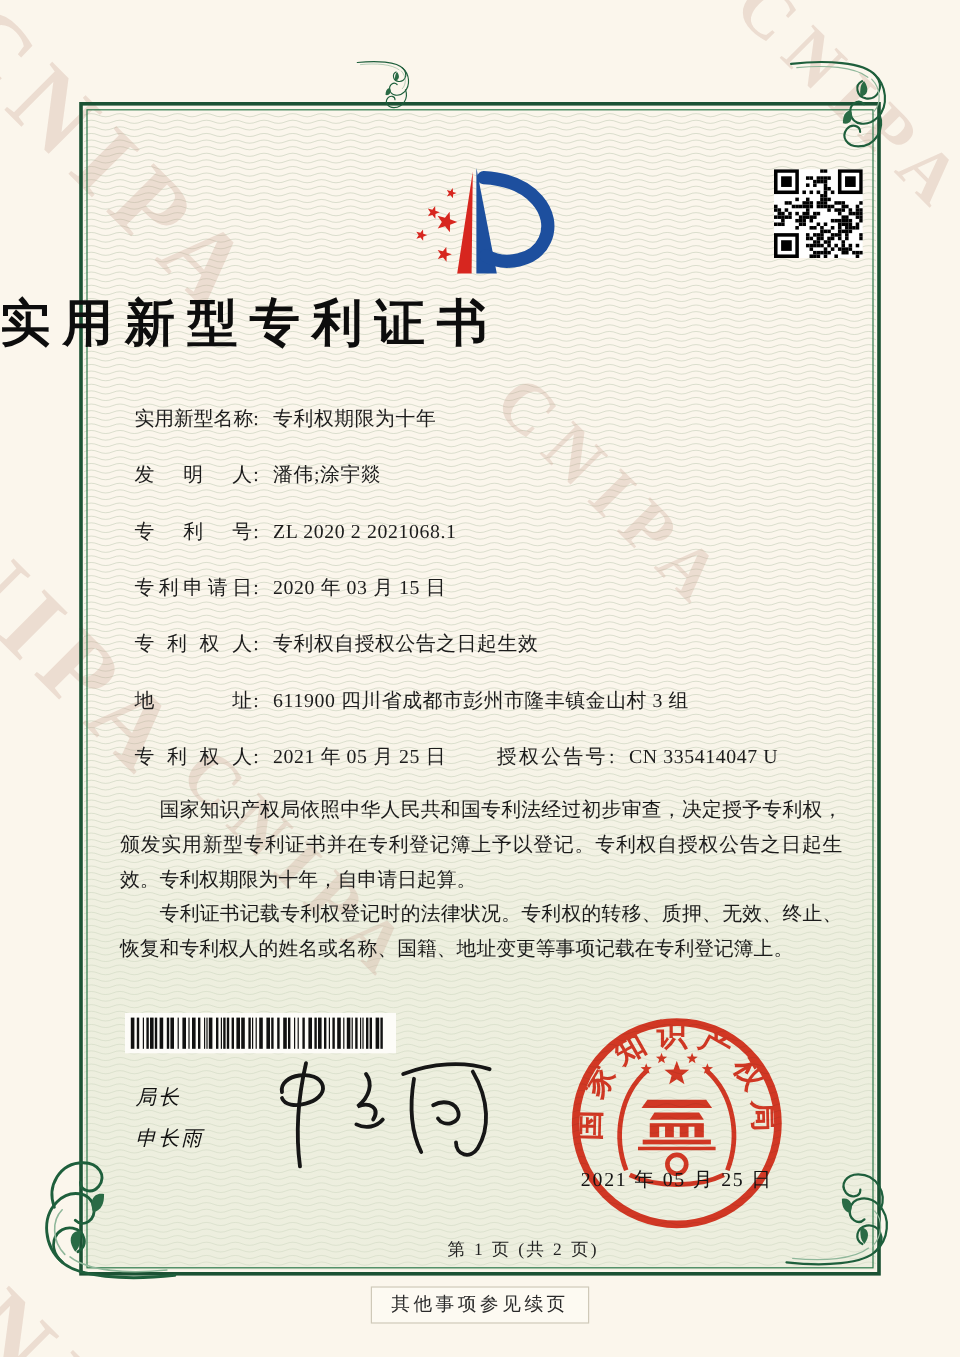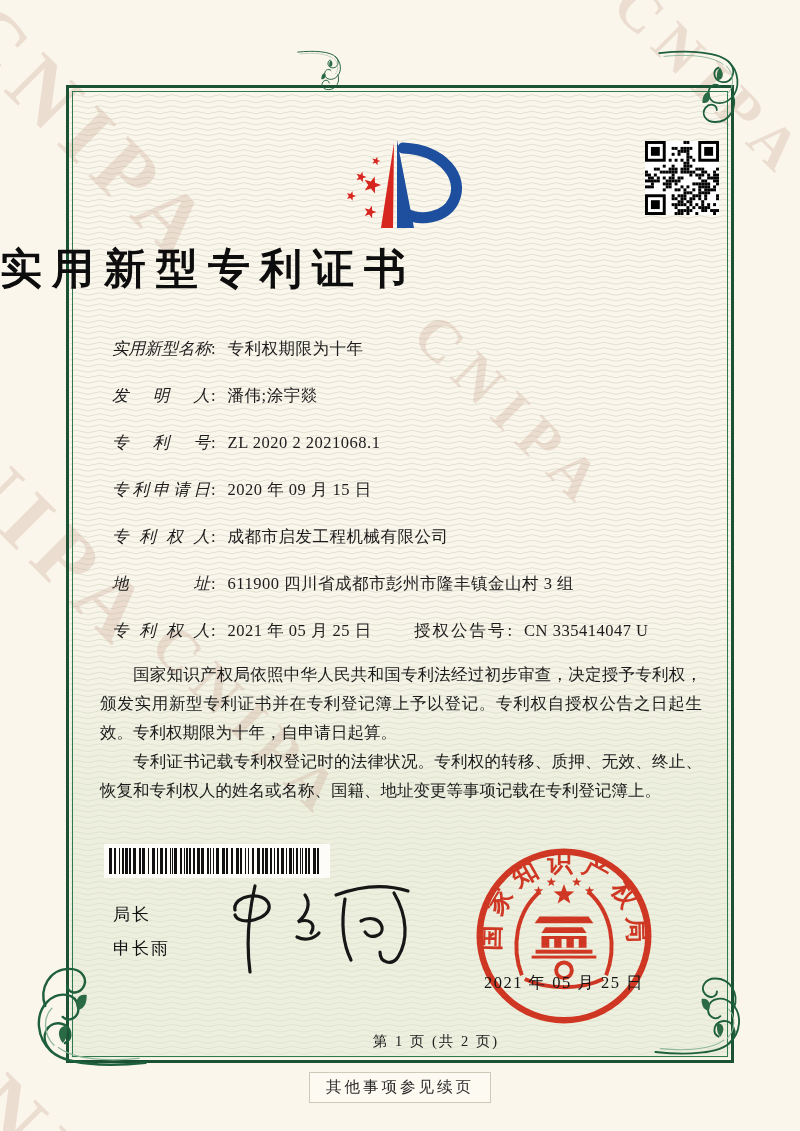--- a/index.html
+++ b/index.html
@@ -33,33 +33,33 @@
 
   
   .cert-no{position:absolute;left:112px;top:136px;z-index:3;font-size:17px;color:#222;letter-spacing:1px;}
   #logo{position:absolute;left:310px;top:128px;z-index:3;}
   #qr{position:absolute;left:645px;top:141px;z-index:3;}
   .title{position:absolute;left:0;top:241px;width:800px;text-align:left;z-index:3;
     font-size:42px;font-weight:bold;color:#0d0d0d;letter-spacing:10px;}
 
   .fields{position:absolute;left:112px;top:336px;width:592px;z-index:3;font-size:16.5px;color:#1c1c1c;}
   .f-row{position:relative;line-height:26px;margin-bottom:21px;white-space:nowrap;}
-  .f-label{display:inline-block;width:98px;text-align:justify;text-align-last:justify;vertical-align:top;font-style:italic;}
+  .f-label{display:inline-block;width:98px;text-align:justify;text-align-last:justify;vertical-align:top;}
   .f-colon{display:inline-block;margin:0 12px 0 1px;}
   .f-value{letter-spacing:.5px;}
   .f-pair2{position:absolute;left:302px;top:0;}
   .f-label2{letter-spacing:2px;}
 
   .paras{position:absolute;left:100px;top:660px;width:602px;z-index:3;
     font-size:16.5px;line-height:29px;color:#1b1b1b;text-align:justify;}
   .paras p{margin:0;text-indent:2em;}
 
   #barcode{position:absolute;left:104px;top:844px;z-index:3;}
 
-  .signer{position:absolute;left:113px;top:898px;z-index:3;font-size:17px;color:#111;line-height:34px;letter-spacing:2px;}
+  .signer{position:absolute;left:113px;top:898px;z-index:3;font-size:17px;color:#111;line-height:34px;letter-spacing:2px;font-style:italic;}
   #signature{position:absolute;left:208px;top:878px;z-index:3;}
 
   #seal{position:absolute;left:466px;top:838px;width:196px;height:196px;z-index:4;opacity:.93;mix-blend-mode:multiply;}
   .seal-date{position:absolute;left:468px;top:972px;width:192px;text-align:center;z-index:5;
     font-size:16.5px;color:#141414;letter-spacing:1.5px;white-space:nowrap;}
 
   .page-indicator{position:absolute;left:0;top:1032px;width:800px;text-align:center;z-index:3;
     font-size:14.5px;color:#222;letter-spacing:2px;padding-left:36px;}
   .note-box{position:absolute;left:50%;top:1072px;transform:translateX(-50%);z-index:3;
     font-size:15.5px;color:#2a2a2a;letter-spacing:3px;padding:4px 16px;
@@ -511,24 +511,24 @@
     <div class="f-row">
       <span class="f-label">实用新型名称</span><span class="f-colon">:</span><span class="f-value">专利权期限为十年</span>
     </div>
     <div class="f-row">
       <span class="f-label">发明人</span><span class="f-colon">:</span><span class="f-value">潘伟;涂宇燚</span>
     </div>
     <div class="f-row">
       <span class="f-label">专利号</span><span class="f-colon">:</span><span class="f-value">ZL 2020 2 2021068.1</span>
     </div>
     <div class="f-row">
-      <span class="f-label">专利申请日</span><span class="f-colon">:</span><span class="f-value">2020 年 09 月 15 日</span>
+      <span class="f-label">专利申请日</span><span class="f-colon">:</span><span class="f-value">2020 年 03 月 15 日</span>
     </div>
     <div class="f-row">
-      <span class="f-label">专利权人</span><span class="f-colon">:</span><span class="f-value">成都市启发工程机械有限公司</span>
+      <span class="f-label">专利权人</span><span class="f-colon">:</span><span class="f-value">专利权自授权公告之日起生效</span>
     </div>
     <div class="f-row">
       <span class="f-label">地址</span><span class="f-colon">:</span><span class="f-value">611900 四川省成都市彭州市隆丰镇金山村 3 组</span>
     </div>
     <div class="f-row">
       <span class="f-label">专利权人</span><span class="f-colon">:</span><span class="f-value">2021 年 05 月 25 日</span>
       <span class="f-pair2">
         <span class="f-label2">授权公告号</span><span class="f-colon">:</span><span class="f-value">CN 335414047 U</span>
       </span>
     </div>

